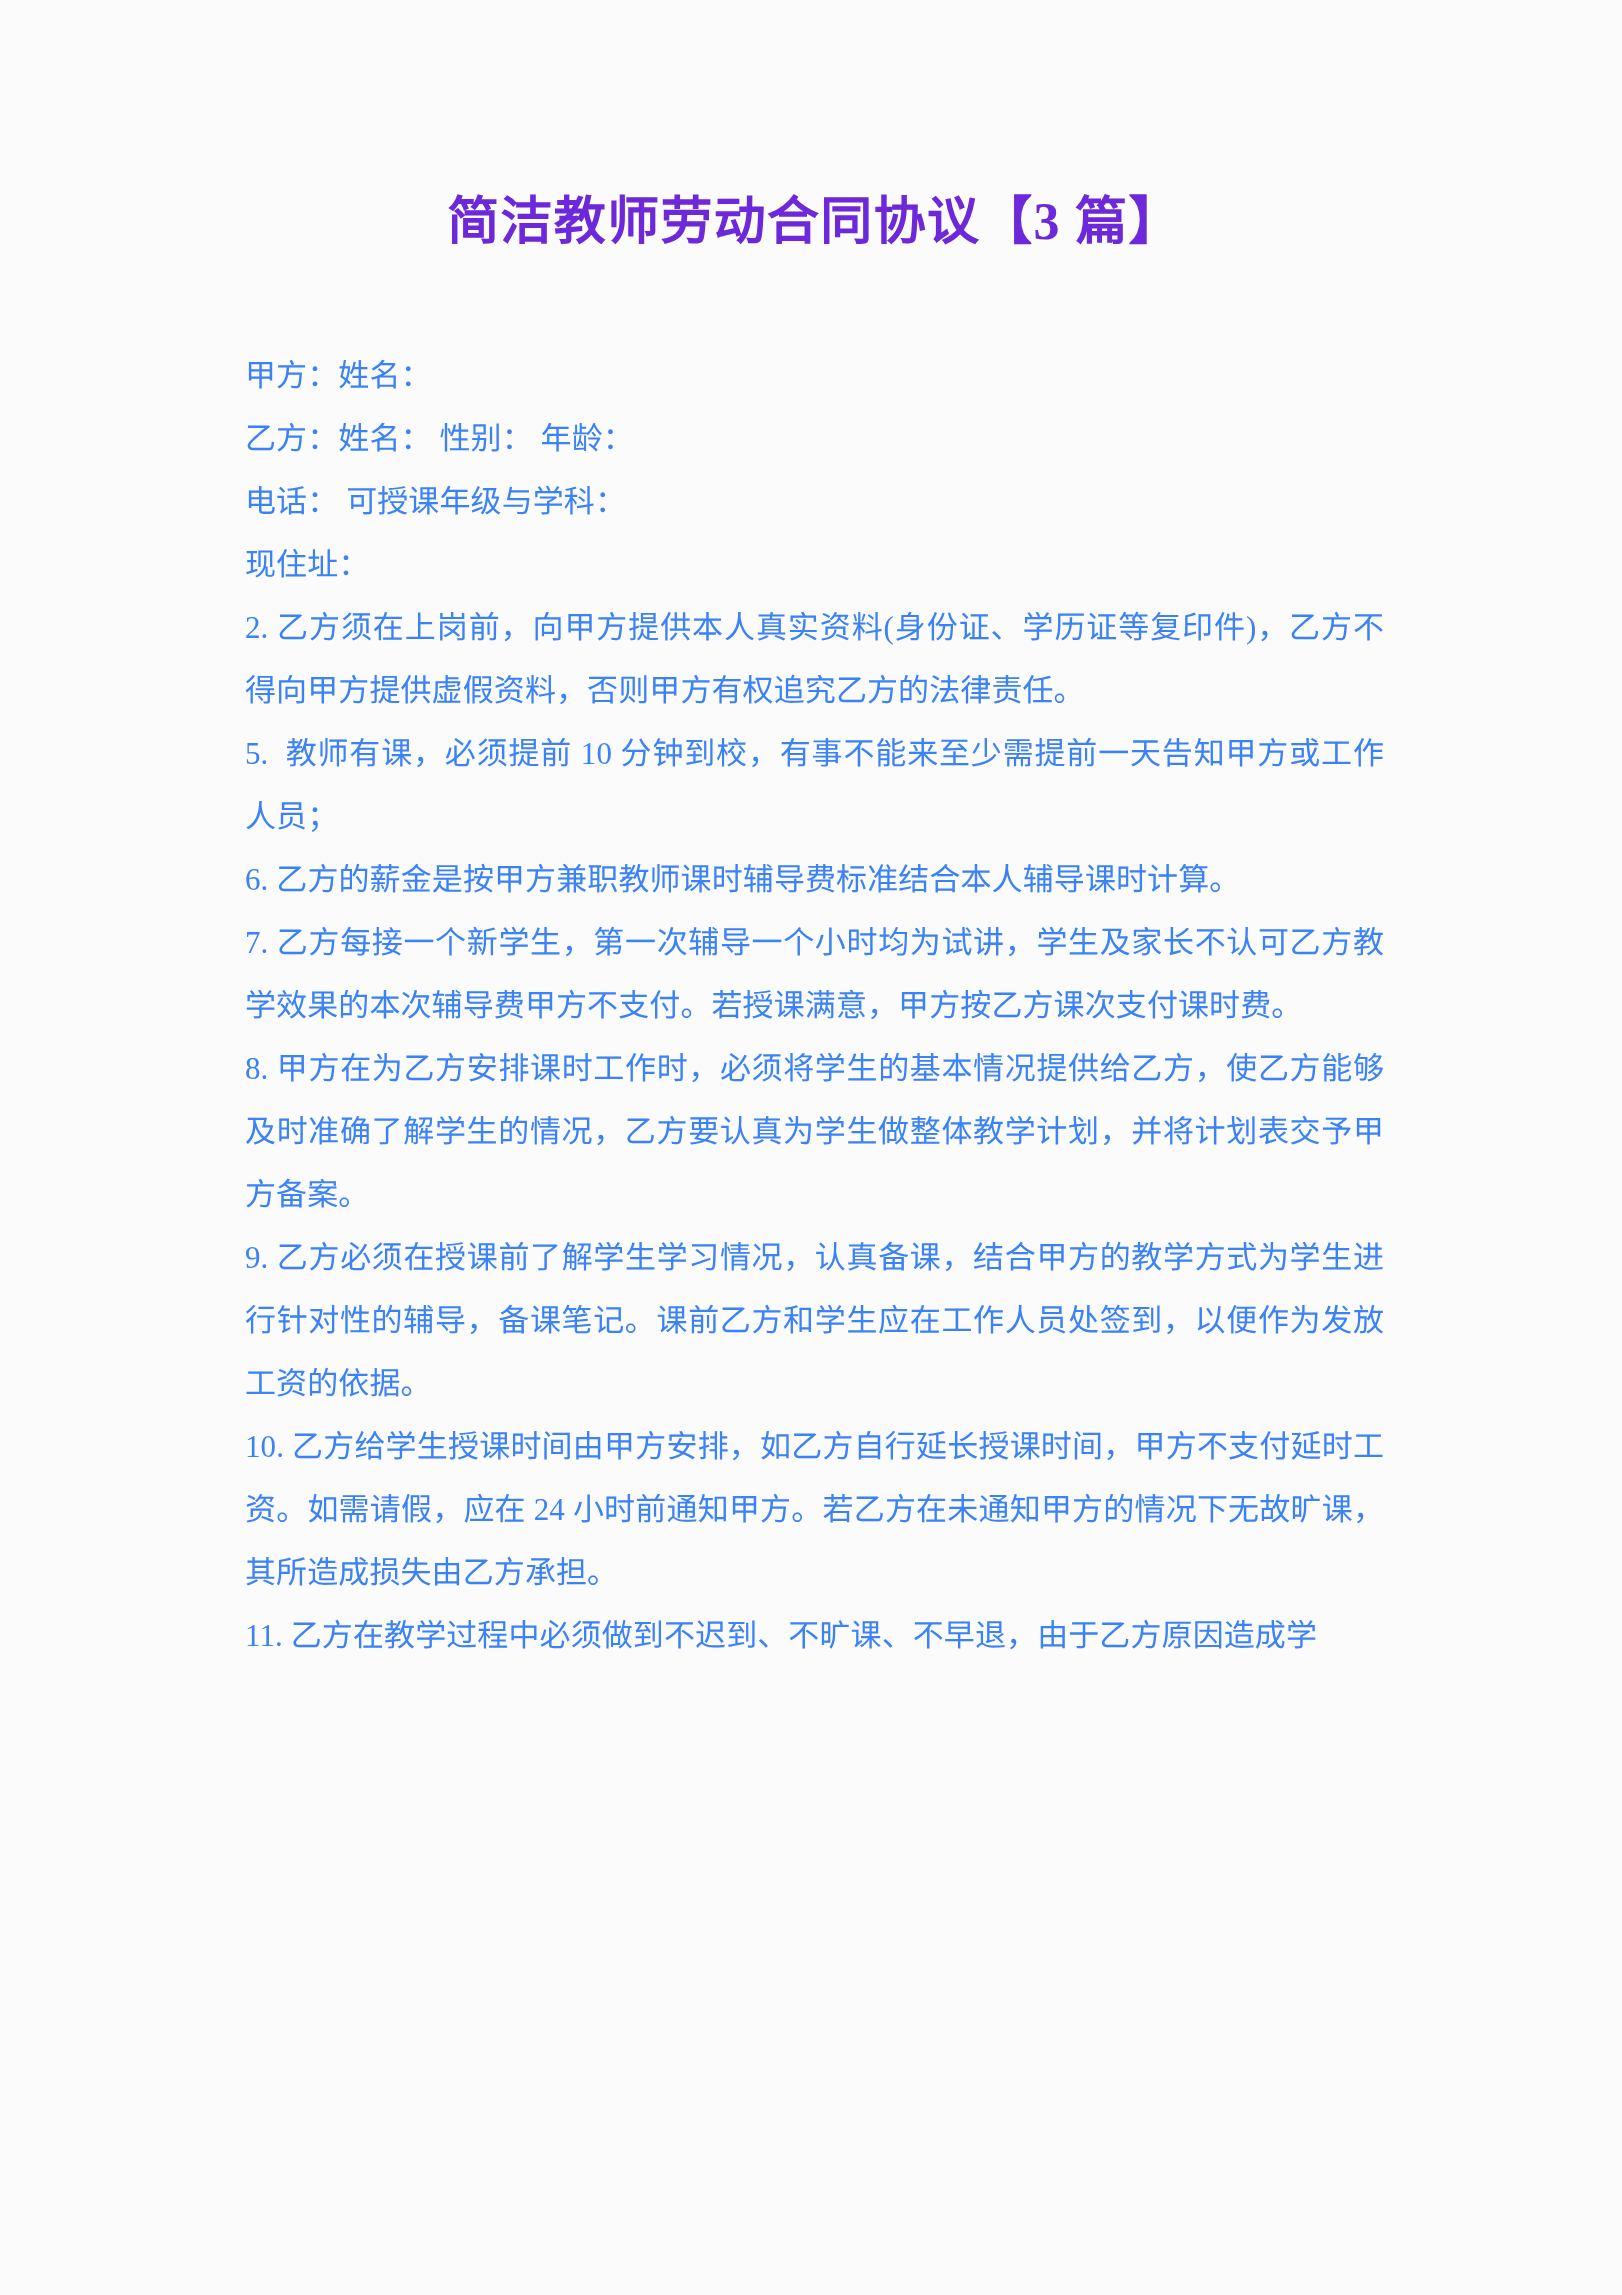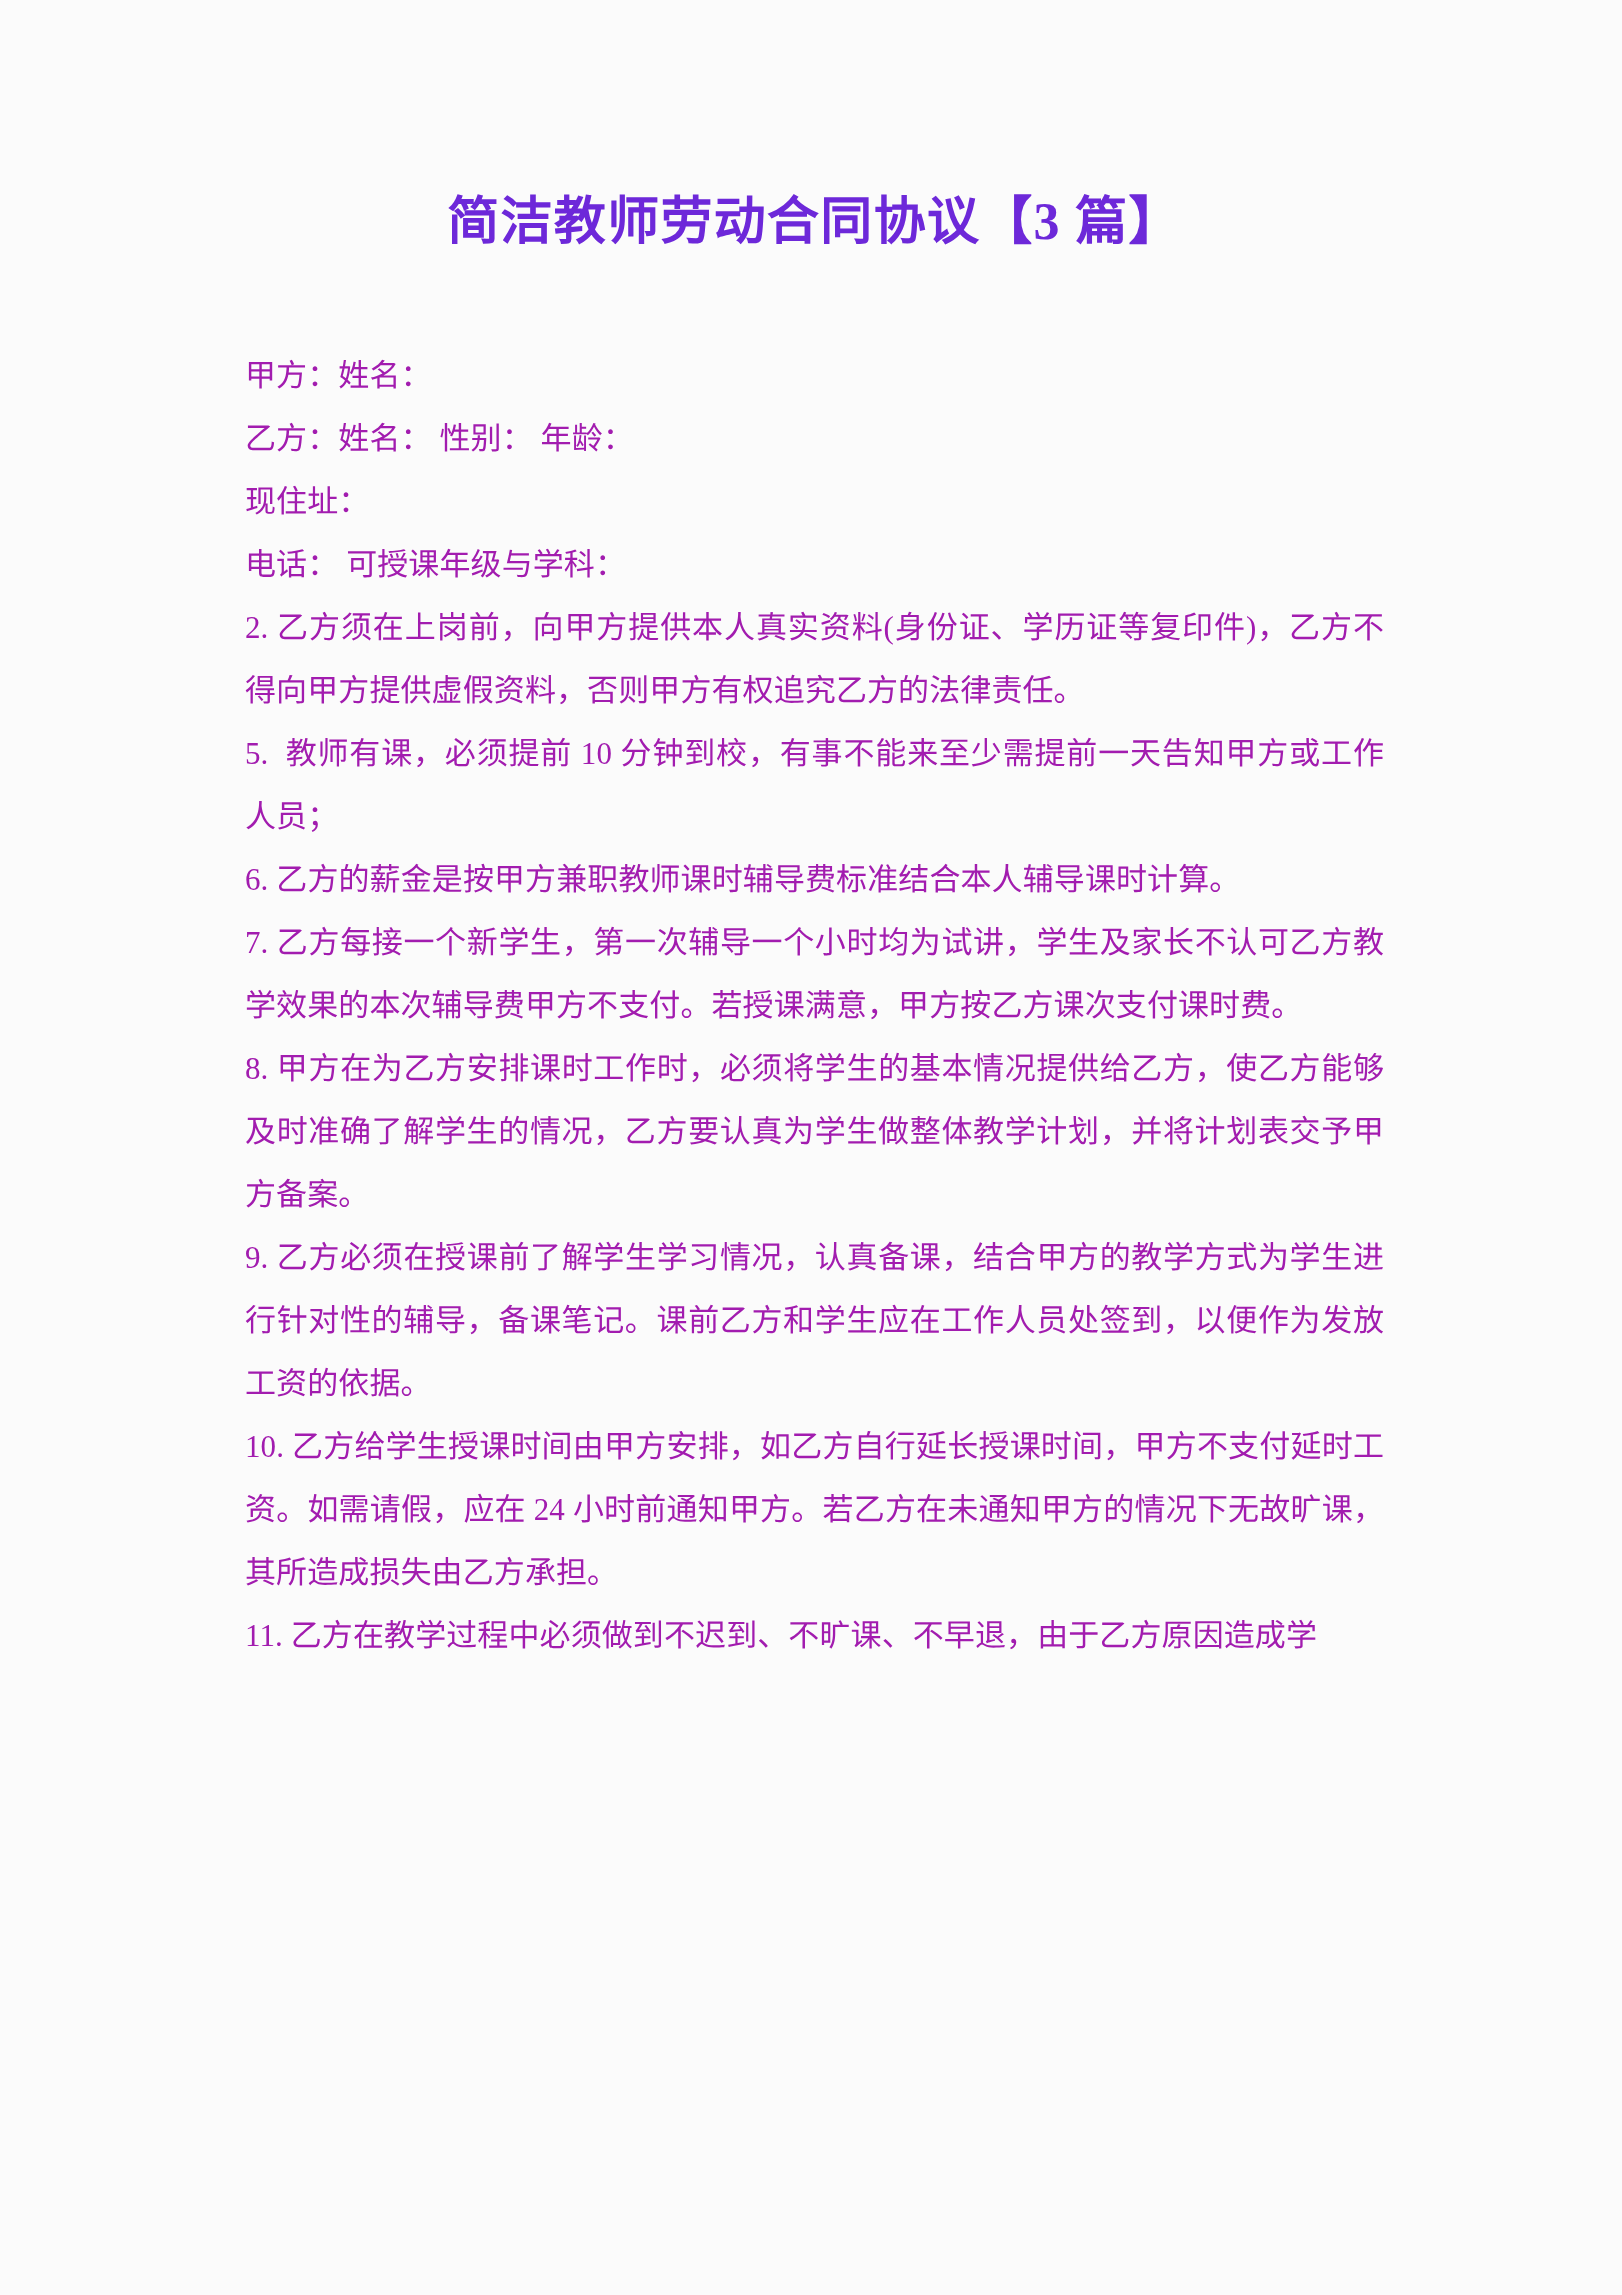--- a/index.html
+++ b/index.html
@@ -53,21 +53,21 @@
     top: 344px;
     width: 1139px;
   }
 
   .para {
     margin: 0 0 0 0;
     font-size: 31px;
     line-height: 63px;
     text-align: justify;
     text-justify: inter-ideograph;
-    color: #a21caf;
+    color: #3b82f6;
     font-weight: 400;
     letter-spacing: 0.1px;
     white-space: pre-wrap;
   }
 
   
   .para + .para {
     margin-top: 0;
   }
 </style>
@@ -76,22 +76,22 @@
 
 <div class="page">
 
   <div class="content">
 
     <h1 class="doc-title">简洁教师劳动合同协议【3 篇】</h1>
 
     <div class="body-block">
       <p class="para">甲方：姓名：</p>
       <p class="para">乙方：姓名： 性别： 年龄：</p>
+      <p class="para">电话： 可授课年级与学科：</p>
       <p class="para">现住址：</p>
-      <p class="para">电话： 可授课年级与学科：</p>
       <p class="para">2. 乙方须在上岗前，向甲方提供本人真实资料(身份证、学历证等复印件)，乙方不得向甲方提供虚假资料，否则甲方有权追究乙方的法律责任。</p>
       <p class="para">5.  教师有课，必须提前 10 分钟到校，有事不能来至少需提前一天告知甲方或工作人员；</p>
       <p class="para">6. 乙方的薪金是按甲方兼职教师课时辅导费标准结合本人辅导课时计算。</p>
       <p class="para">7. 乙方每接一个新学生，第一次辅导一个小时均为试讲，学生及家长不认可乙方教学效果的本次辅导费甲方不支付。若授课满意，甲方按乙方课次支付课时费。</p>
       <p class="para">8. 甲方在为乙方安排课时工作时，必须将学生的基本情况提供给乙方，使乙方能够及时准确了解学生的情况，乙方要认真为学生做整体教学计划，并将计划表交予甲方备案。</p>
       <p class="para">9. 乙方必须在授课前了解学生学习情况，认真备课，结合甲方的教学方式为学生进行针对性的辅导，备课笔记。课前乙方和学生应在工作人员处签到，以便作为发放工资的依据。</p>
       <p class="para">10. 乙方给学生授课时间由甲方安排，如乙方自行延长授课时间，甲方不支付延时工资。如需请假，应在 24 小时前通知甲方。若乙方在未通知甲方的情况下无故旷课，其所造成损失由乙方承担。</p>
       <p class="para">11. 乙方在教学过程中必须做到不迟到、不旷课、不早退，由于乙方原因造成学</p>
     </div>
 

